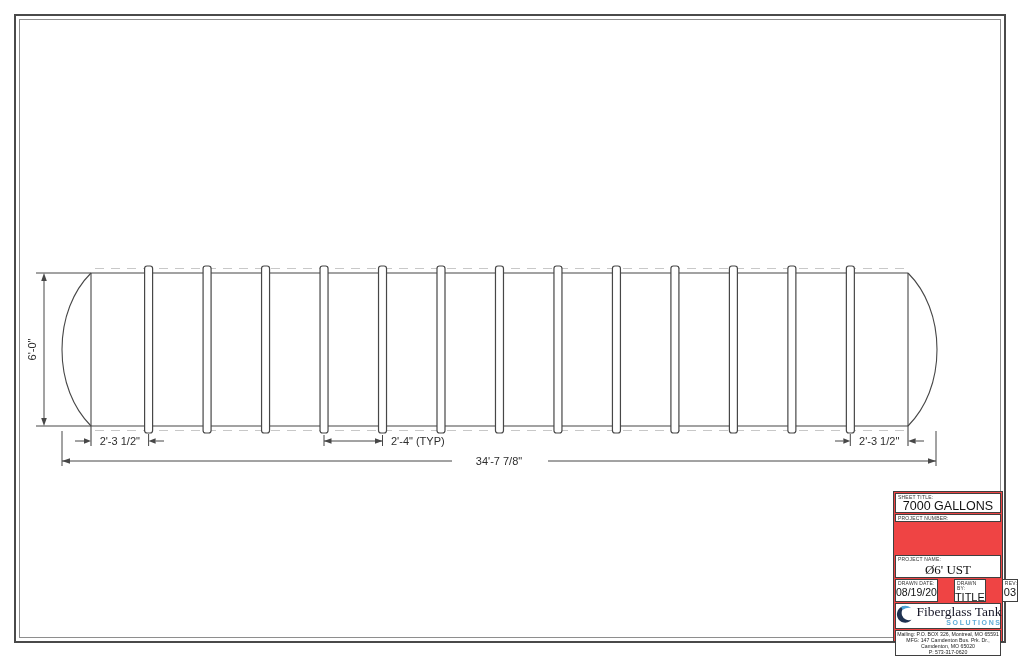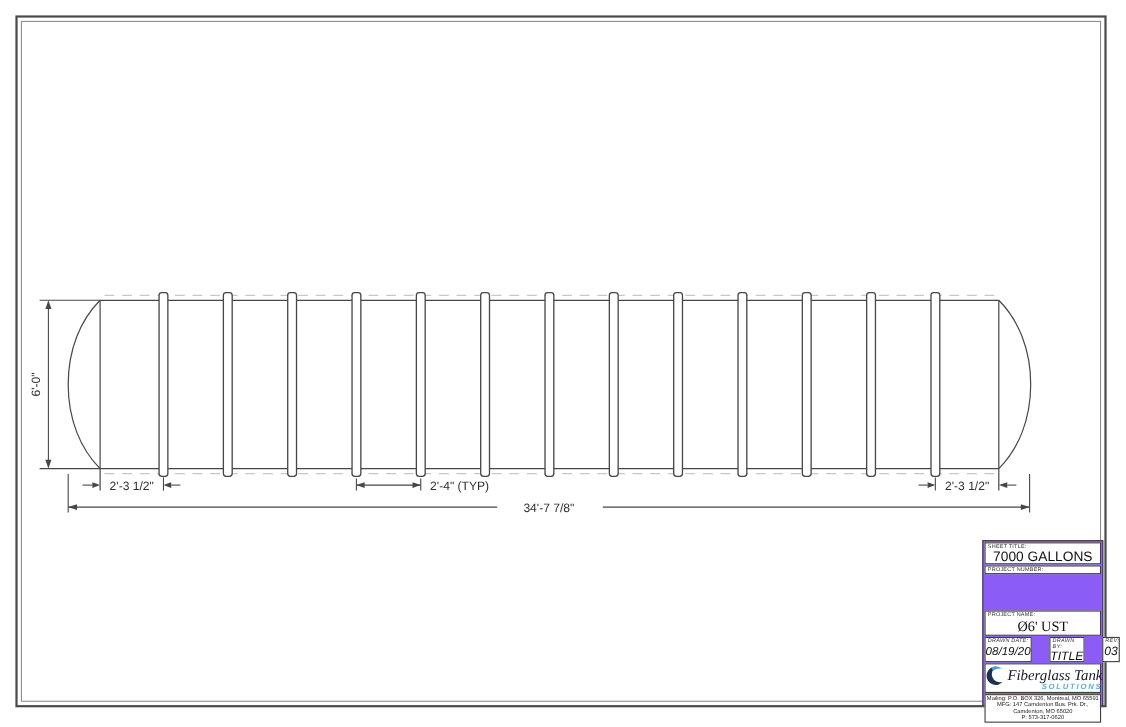--- a/index.html
+++ b/index.html
@@ -7,37 +7,37 @@
   .page{position:relative;width:1024px;height:661px;background:#ffffff;}
   .border-outer{position:absolute;left:14px;top:14px;width:992px;height:629px;
     border:2px solid #4a4a4a;box-sizing:border-box;}
   .border-inner{position:absolute;left:19px;top:19px;width:982px;height:619px;
     border:1px solid #8e8e8e;box-sizing:border-box;}
   svg.drawing{position:absolute;left:0;top:0;}
   svg.drawing text{font-family:"Liberation Sans",sans-serif;font-size:11px;fill:#2e2e2e;}
 
   
   .tblock{position:absolute;left:893px;top:491px;width:110px;height:151px;
-    border:1px solid #3f3f3f;box-sizing:border-box;background:#8b5cf6;
+    border:1px solid #3f3f3f;box-sizing:border-box;background:#ef4444;
     display:flex;flex-direction:column;padding:1px;gap:1px;}
   .cell{border:1px solid #3f3f3f;box-sizing:border-box;position:relative;background:#fff;}
   .lbl{font-size:5px;color:#333;padding:1px 0 0 2px;line-height:5px;letter-spacing:.2px;}
   .c-sheet{height:20px;}
   .c-sheet .val{font-size:12.5px;color:#111;text-align:center;line-height:13px;}
   .c-number{height:17px;}
   .c-name{height:25px;margin-top:32px;}
   .c-name .val{font-family:"Liberation Serif",serif;font-size:13px;color:#111;
     text-align:center;line-height:15px;}
-  .c-drawnrow{height:23px;border:none;display:flex;gap:16px;background:transparent;font-style:italic;}
+  .c-drawnrow{height:23px;border:none;display:flex;gap:16px;background:transparent;}
   .c-drawnrow .sub{border:1px solid #3f3f3f;box-sizing:border-box;background:#fff;}
   .sub.date{width:50px;} .sub.by{width:33px;} .sub.rev{width:21px;}
   .sub .val{font-size:10.5px;color:#111;text-align:center;line-height:12px;}
   .sub.rev .val, .sub.by .val{font-size:11px;}
   .c-logo{height:31px;display:flex;align-items:center;justify-content:center;}
-  .logo-wrap{display:flex;align-items:flex-end;font-style:italic;}
+  .logo-wrap{display:flex;align-items:center;}
   .logo-txt{display:flex;flex-direction:column;align-items:flex-end;}
   .logo-name{font-family:"Liberation Serif",serif;font-size:13.5px;color:#161627;
     line-height:13px;white-space:nowrap;}
   .logo-tag{font-size:7px;font-weight:bold;letter-spacing:1.6px;color:#5fadd8;
     line-height:8px;margin-top:1px;}
   .c-addr{height:26px;display:flex;flex-direction:column;justify-content:center;}
   .addr-line{font-size:5.2px;color:#222;text-align:center;line-height:6px;white-space:nowrap;}
 </style>
 </head>
 <body>

